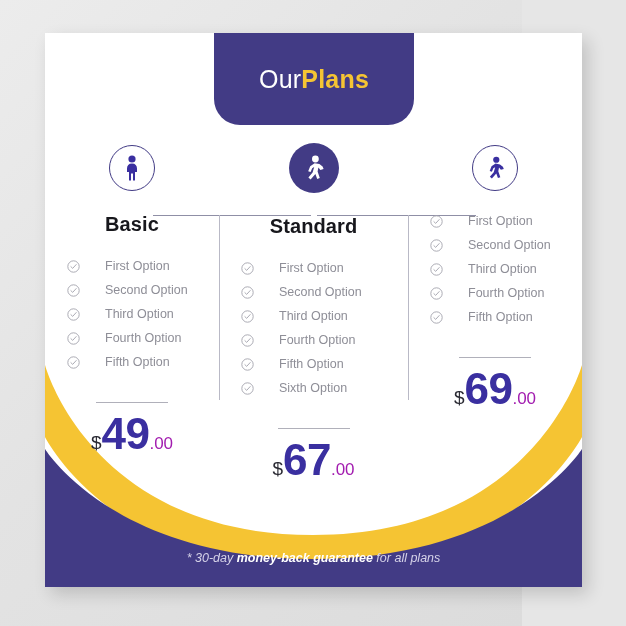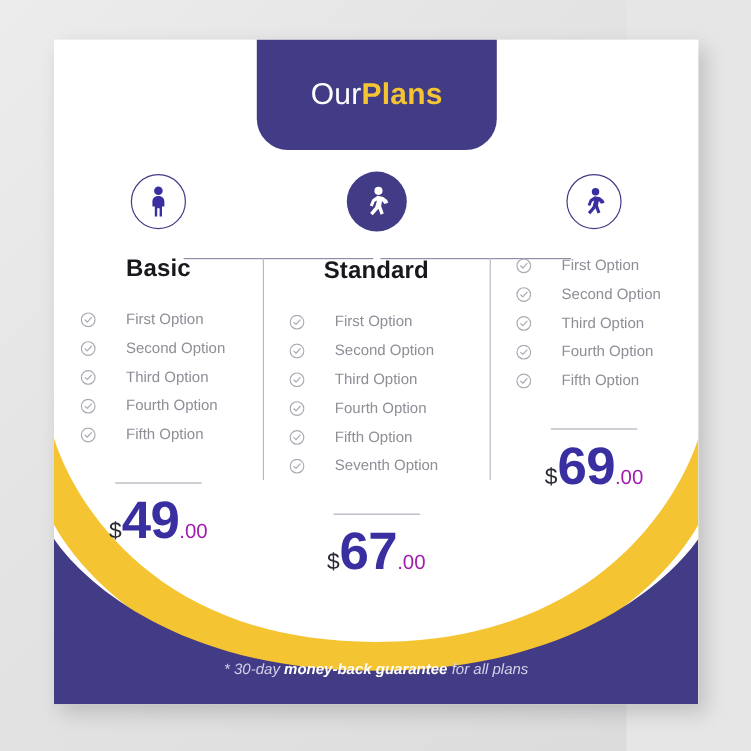--- a/index.html
+++ b/index.html
@@ -348,21 +348,21 @@
               <circle cx="8" cy="8" r="7" fill="none" stroke="#a9a9b2" stroke-width="1.2"></circle>
               <path d="M4.8 8.2 L7 10.3 L11.3 5.6" fill="none" stroke="#a9a9b2" stroke-width="1.2" stroke-linecap="round" stroke-linejoin="round"></path>
             </svg>
             <span>Fifth Option</span>
           </li>
           <li class="feature">
             <svg class="check-icon" viewBox="0 0 16 16">
               <circle cx="8" cy="8" r="7" fill="none" stroke="#a9a9b2" stroke-width="1.2"></circle>
               <path d="M4.8 8.2 L7 10.3 L11.3 5.6" fill="none" stroke="#a9a9b2" stroke-width="1.2" stroke-linecap="round" stroke-linejoin="round"></path>
             </svg>
-            <span>Seventh Option</span>
+            <span>Sixth Option</span>
           </li>
         </ul>
         <div class="price-block">
           <div class="price-rule"></div>
           <div class="price">
             <span class="cur">$</span>
             <span class="amt">67</span>
             <span class="dec">.00</span>
           </div>
         </div>

